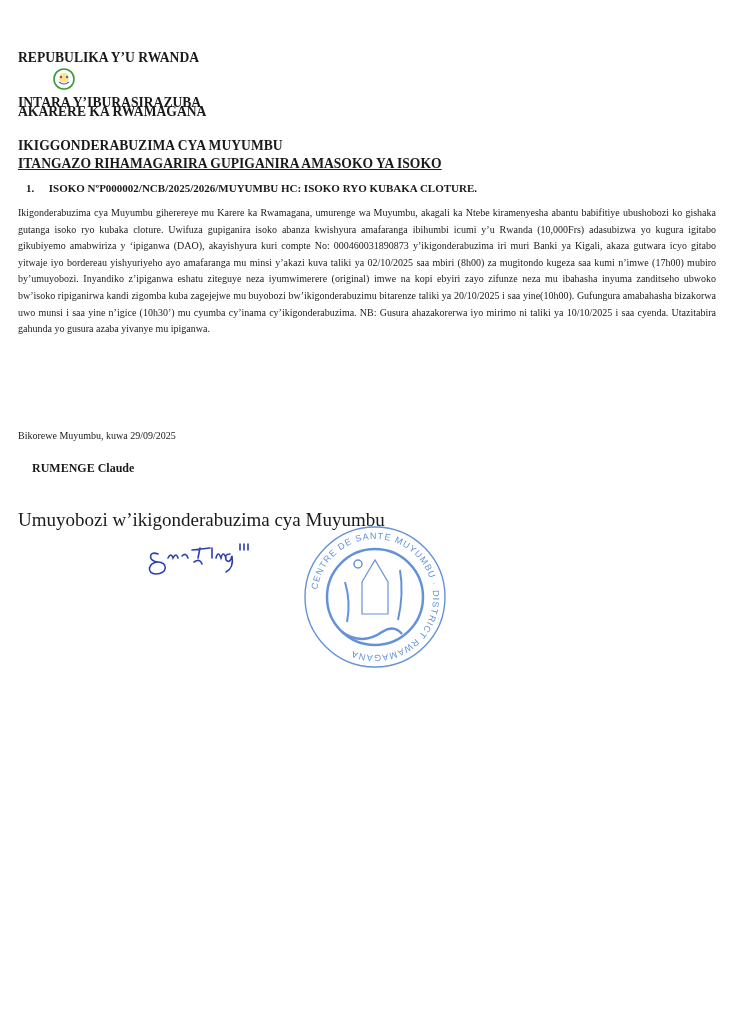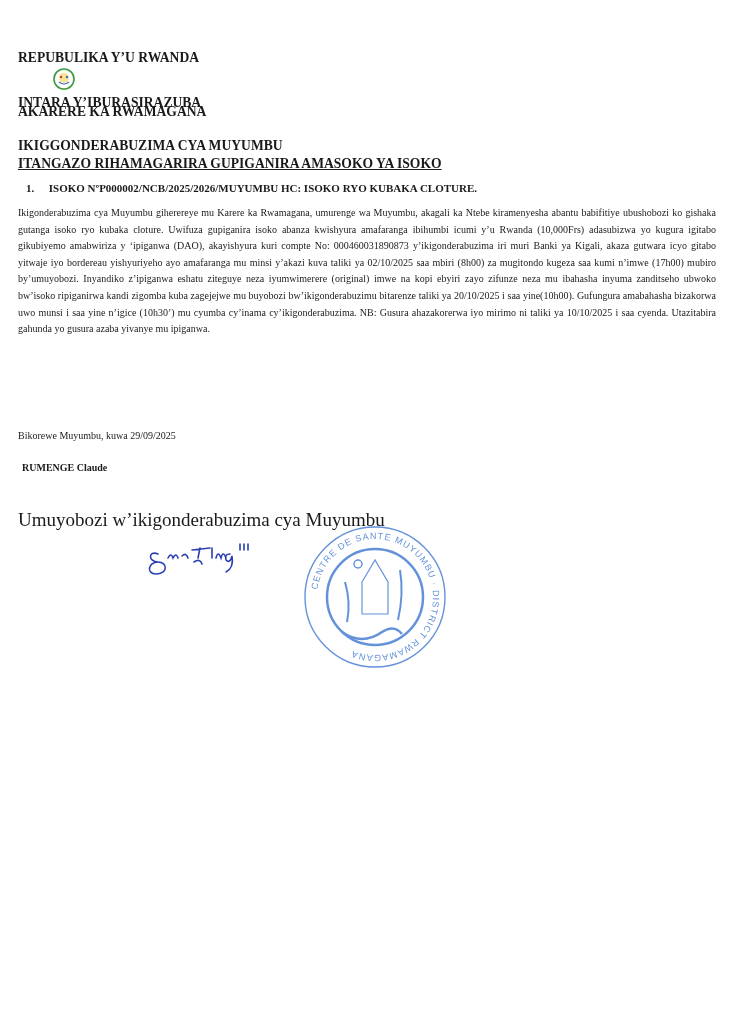--- a/index.html
+++ b/index.html
@@ -9,21 +9,21 @@
     .h1 { top: 50px; }
     .h2 { top: 95px; }
     .h3 { top: 104px; }
     .h4 { top: 138px; }
     .h5 { top: 156px; text-decoration: underline; }
     .emblem { position: absolute; left: 53px; top: 68px; width: 22px; height: 22px; }
     .section { position: absolute; left: 26px; top: 180px; width: 698px; font-weight: bold; font-size: 11px; line-height: 16px; white-space: nowrap; }
     .section .num { display: inline-block; width: 20px; }
     .body-text { position: absolute; left: 18px; top: 205px; width: 698px; font-size: 10px; line-height: 16.6px; text-align: justify; }
     .signed { position: absolute; left: 18px; top: 428px; font-size: 10px; line-height: 16px; }
-    .signer { position: absolute; left: 22px; top: 460px; font-size: 10px; font-weight: bold; line-height: 16px; }
+    .signer { position: absolute; left: 32px; top: 460px; font-size: 12px; font-weight: bold; line-height: 16px; }
     .title { position: absolute; left: 18px; top: 512px; font-size: 19px; line-height: 16px; }
     .signature { position: absolute; left: 140px; top: 536px; width: 120px; height: 50px; }
     .stamp { position: absolute; left: 300px; top: 522px; width: 150px; height: 150px; }
   </style>
 </head>
 <body>
 
 <div>
   <div class="hdr h1">REPUBULIKA Y’U RWANDA</div>
 

